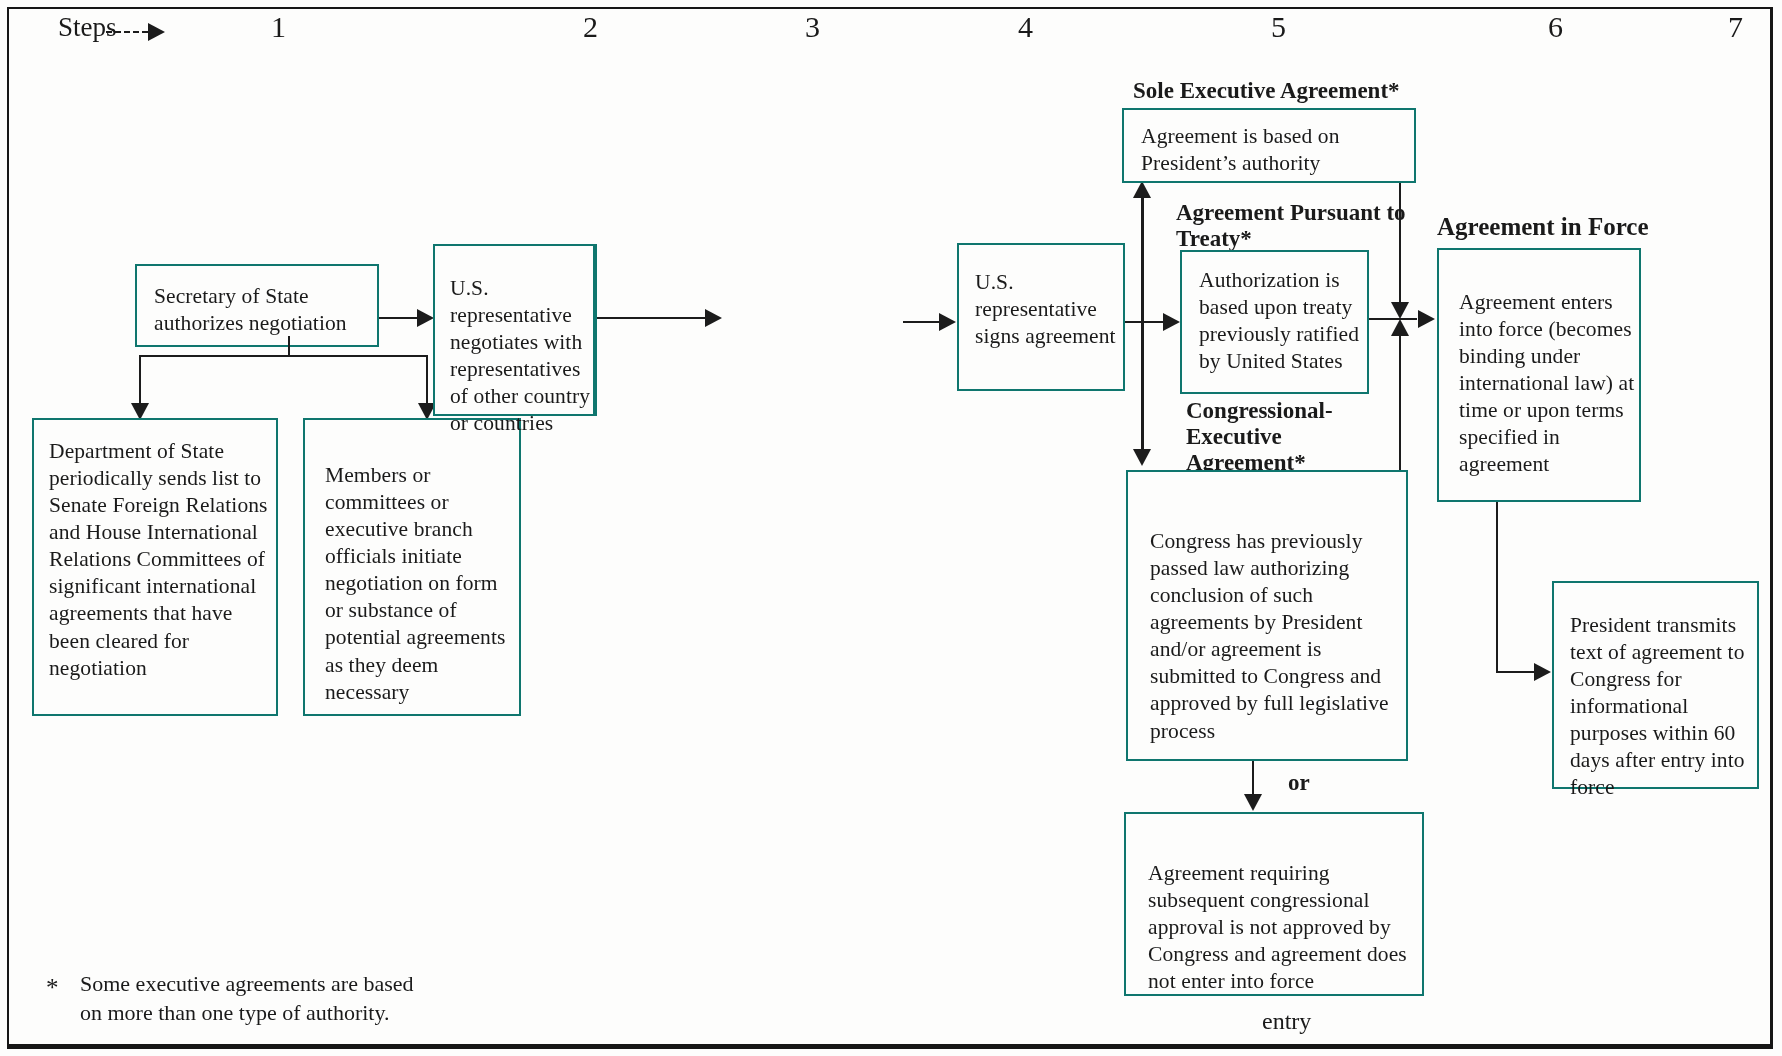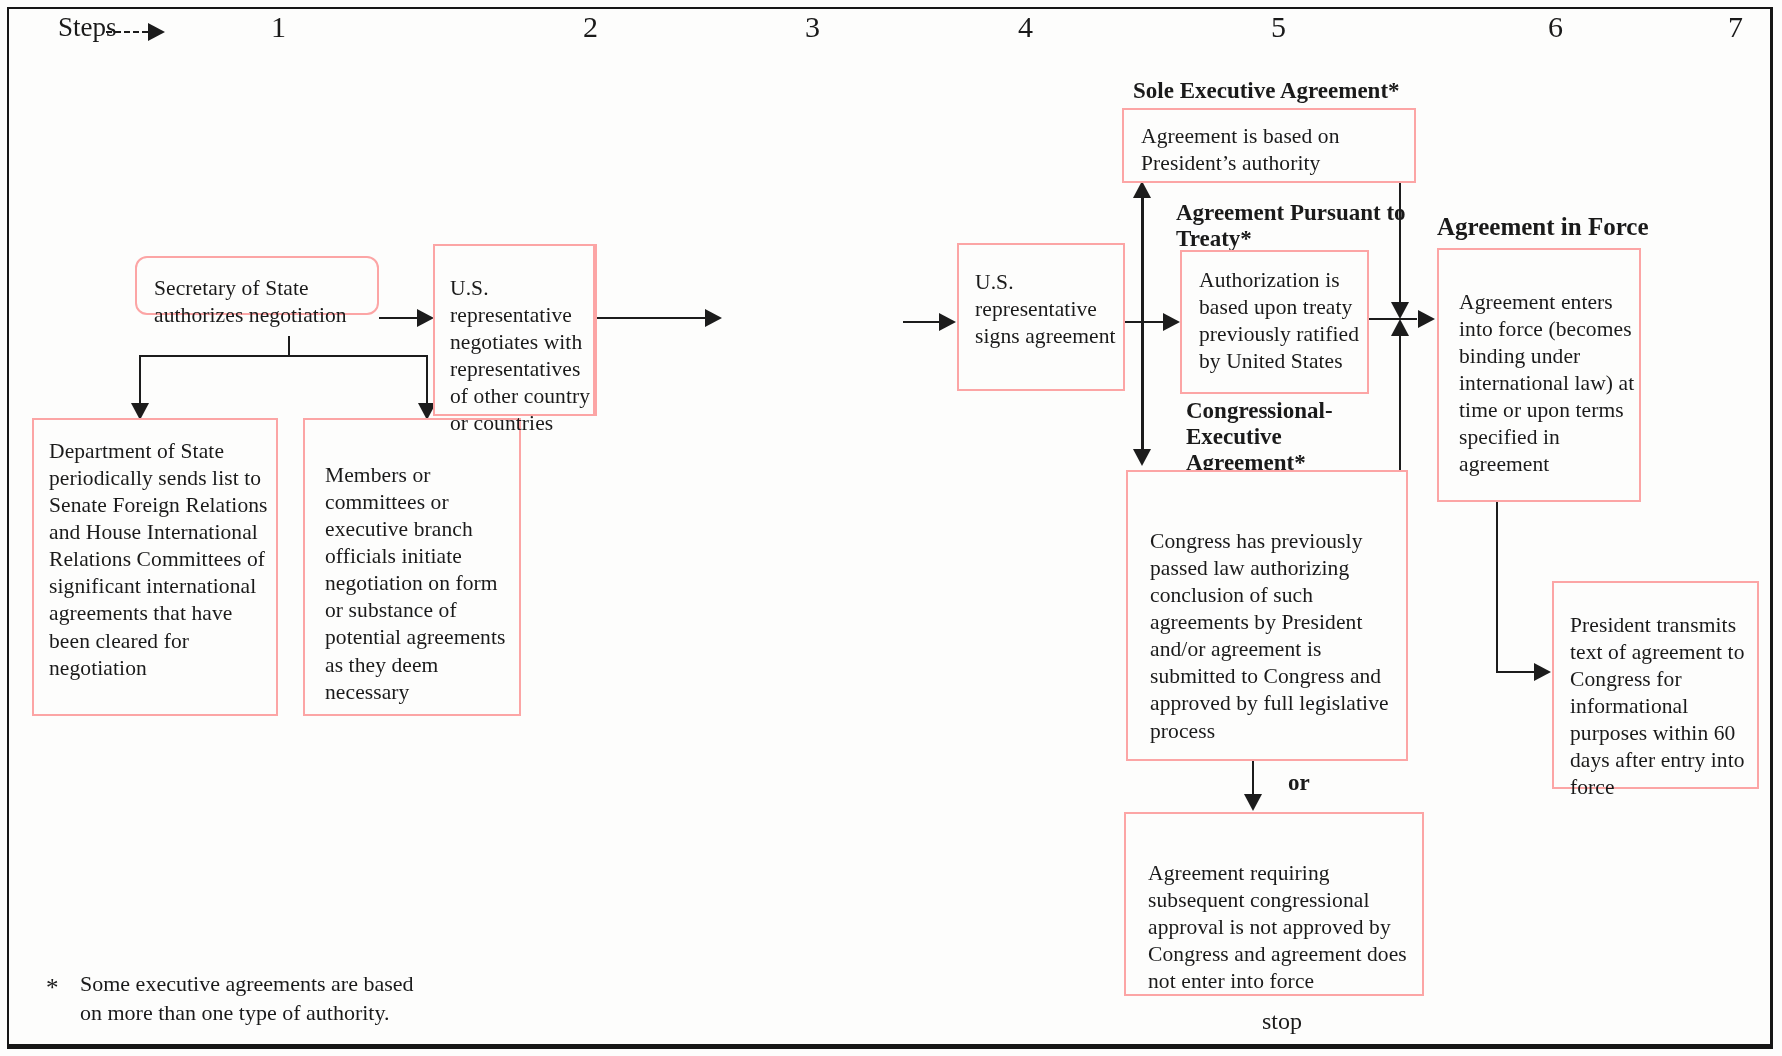--- a/index.html
+++ b/index.html
@@ -1,20 +1,20 @@
 <!DOCTYPE html>
 <html><head>
 <meta charset="utf-8">
 <style>
   html,body{margin:0;padding:0;background:#ffffff;}
   .stage{position:relative;width:1782px;height:1056px;background:#fdfdfc;
          font-family:"Liberation Serif","DejaVu Serif",serif;color:#1a1a1a;}
   .frame{position:absolute;left:7px;top:7px;right:9px;bottom:7px;
          border:2px solid #161616;border-bottom-width:5px;border-right-width:3px;}
-  .box{position:absolute;border:2px solid #fca5a5;background:#fdfdfc;box-sizing:border-box;}
+  .box{position:absolute;border:2px solid #0f766e;background:#fdfdfc;box-sizing:border-box;}
   .txt{font-size:21.5px;line-height:1.26;letter-spacing:.1px;}
   .lbl{position:absolute;font-weight:bold;font-size:23px;line-height:1.13;}
   .num{position:absolute;font-size:30px;}
   .hl{position:absolute;height:2px;background:#1c1c1c;}
   .vl{position:absolute;width:2px;background:#1c1c1c;}
   .vl3{position:absolute;width:3px;background:#1c1c1c;}
   .ah{position:absolute;width:0;height:0;border:solid transparent;}
   .ah-r{border-width:9px 0 9px 17px;border-left-color:#1c1c1c;}
   .ah-d{border-width:17px 9px 0 9px;border-top-color:#1c1c1c;}
   .ah-u{border-width:0 9px 17px 9px;border-bottom-color:#1c1c1c;}
@@ -32,21 +32,21 @@
   <div class="steps-shaft" style="left:106px;top:31px;"></div>
   <div class="ah ah-r" style="left:148px;top:23px;"></div>
   <div class="num" style="left:271px;top:10px;">1</div>
   <div class="num" style="left:583px;top:10px;">2</div>
   <div class="num" style="left:805px;top:10px;">3</div>
   <div class="num" style="left:1018px;top:10px;">4</div>
   <div class="num" style="left:1271px;top:10px;">5</div>
   <div class="num" style="left:1548px;top:10px;">6</div>
   <div class="num" style="left:1728px;top:10px;">7</div>
 
-  <div class="box" style="left:135px;top:256px;width:244px;height:59px;border-radius:12px;">
+  <div class="box" style="left:135px;top:264px;width:244px;height:83px;">
     <div class="txt" style="padding:17px 6px 0 17px;">Secretary of State authorizes negotiation</div>
   </div>
 
   <div class="vl" style="left:288px;top:336px;height:20px;"></div>
   <div class="hl" style="left:139px;top:355px;width:289px;"></div>
   <div class="vl" style="left:139px;top:355px;height:50px;"></div>
   <div class="ah ah-d" style="left:131px;top:403px;"></div>
   <div class="vl" style="left:426px;top:355px;height:50px;"></div>
   <div class="ah ah-d" style="left:418px;top:403px;"></div>
 
@@ -115,17 +115,17 @@
   <div class="box" style="left:1552px;top:581px;width:207px;height:208px;">
     <div class="txt" style="padding:29px 2px 0 16px;">President transmits text of agreement to Congress for informational purposes within 60 days after entry into force</div>
   </div>
 
   <div class="vl" style="left:1252px;top:761px;height:35px;"></div>
   <div class="ah ah-d" style="left:1244px;top:794px;"></div>
   <div class="small" style="position:absolute;left:1288px;top:768px;font-weight:bold;font-size:23px;">or</div>
   <div class="box" style="left:1124px;top:812px;width:300px;height:184px;">
     <div class="txt" style="padding:46px 10px 0 22px;">Agreement requiring subsequent congressional approval is not approved by Congress and agreement does not enter into force</div>
   </div>
-  <div class="small" style="position:absolute;left:1262px;top:1006px;font-size:24px;">stop</div>
+  <div class="small" style="position:absolute;left:1262px;top:1006px;font-size:24px;">entry</div>
 
   <div class="small" style="position:absolute;left:46px;top:972px;font-size:25px;">*</div>
   <div class="small" style="position:absolute;left:80px;top:970px;width:352px;">Some executive agreements are based on more than one type of authority.</div>
 </div>
 
 </body></html>

